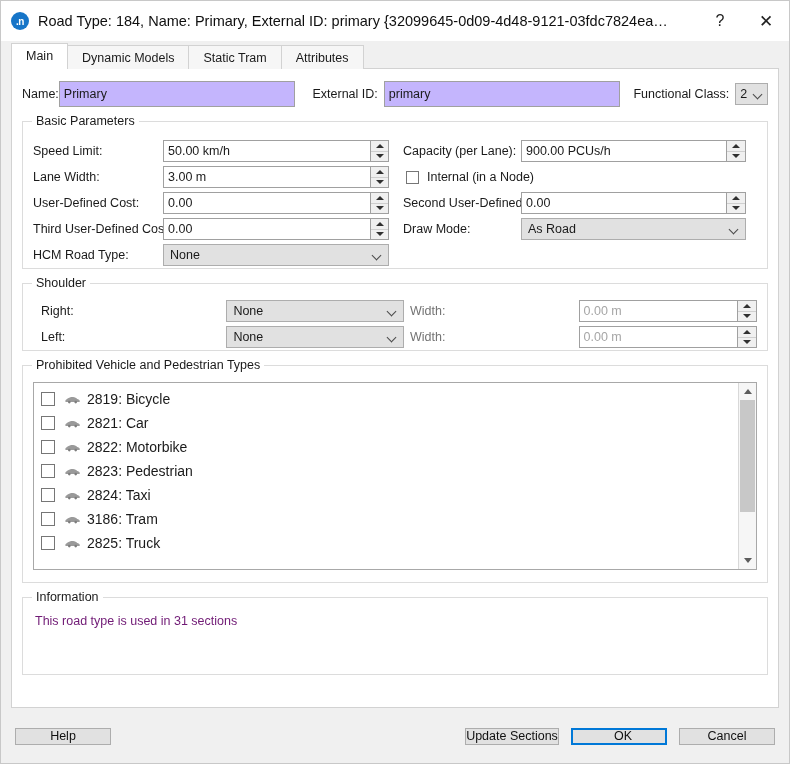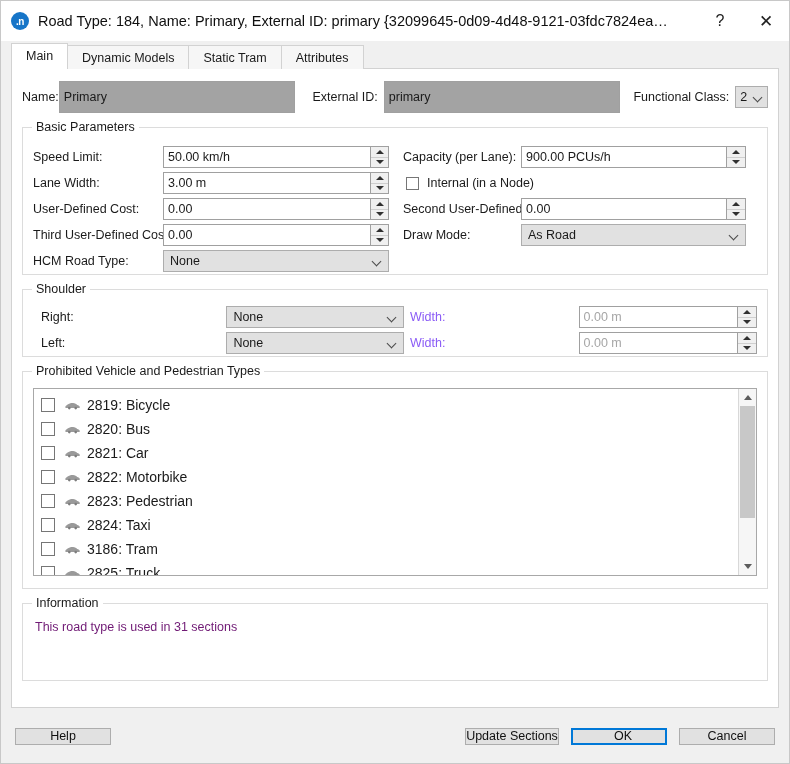--- a/index.html
+++ b/index.html
@@ -121,26 +121,26 @@
   
   .row {
     display: flex;
     align-items: center;
   }
   .lbl {
     font-size: 12.5px;
     color: #1a1a1a;
     white-space: nowrap;
   }
-  .lbl.dim { color: #8b5cf6; }
+  .lbl.dim { color: #737373; }
 
   .textbox {
     border: 1px solid #a0a0a0;
-    background: #a3a3a3;
-    height: 32px;
+    background: #c4b5fd;
+    height: 26px;
     box-sizing: border-box;
     display: flex;
     align-items: center;
     font-size: 12.5px;
     color: #1a1a1a;
     padding: 0 4px;
   }
   .spinbox {
     border: 1px solid #a0a0a0;
     background: #ffffff;
@@ -547,31 +547,20 @@
             <span class="car-icon">
               <svg width="15" height="9" viewBox="0 0 15 9">
                   <path d="M1 7h13c.6 0 .9-.5.8-1-.2-.9-1.3-1.6-2.6-1.9C11.5 3 10 2.2 8 2.1 5.8 2 4 2.6 2.6 3.6 1.3 4.5.4 5.3.2 6.1.1 6.6.4 7 1 7z" fill="#9a9a9a"></path>
                   <circle cx="4.3" cy="7.1" r="1.3" fill="#7d7d7d"></circle>
                   <circle cx="10.7" cy="7.1" r="1.3" fill="#7d7d7d"></circle>
                 </svg>
             </span>
             <span class="item-label">2819: Bicycle</span>
           </div>
 
-          <div class="list-item">
-            <span class="checkbox"></span>
-            <span class="car-icon">
-              <svg width="15" height="9" viewBox="0 0 15 9">
-                  <path d="M1 7h13c.6 0 .9-.5.8-1-.2-.9-1.3-1.6-2.6-1.9C11.5 3 10 2.2 8 2.1 5.8 2 4 2.6 2.6 3.6 1.3 4.5.4 5.3.2 6.1.1 6.6.4 7 1 7z" fill="#9a9a9a"></path>
-                  <circle cx="4.3" cy="7.1" r="1.3" fill="#7d7d7d"></circle>
-                  <circle cx="10.7" cy="7.1" r="1.3" fill="#7d7d7d"></circle>
-                </svg>
-            </span>
-            <span class="item-label">2820: Bus</span>
-          </div>
 
           <div class="list-item">
             <span class="checkbox"></span>
             <span class="car-icon">
               <svg width="15" height="9" viewBox="0 0 15 9">
                   <path d="M1 7h13c.6 0 .9-.5.8-1-.2-.9-1.3-1.6-2.6-1.9C11.5 3 10 2.2 8 2.1 5.8 2 4 2.6 2.6 3.6 1.3 4.5.4 5.3.2 6.1.1 6.6.4 7 1 7z" fill="#9a9a9a"></path>
                   <circle cx="4.3" cy="7.1" r="1.3" fill="#7d7d7d"></circle>
                   <circle cx="10.7" cy="7.1" r="1.3" fill="#7d7d7d"></circle>
                 </svg>
             </span>

